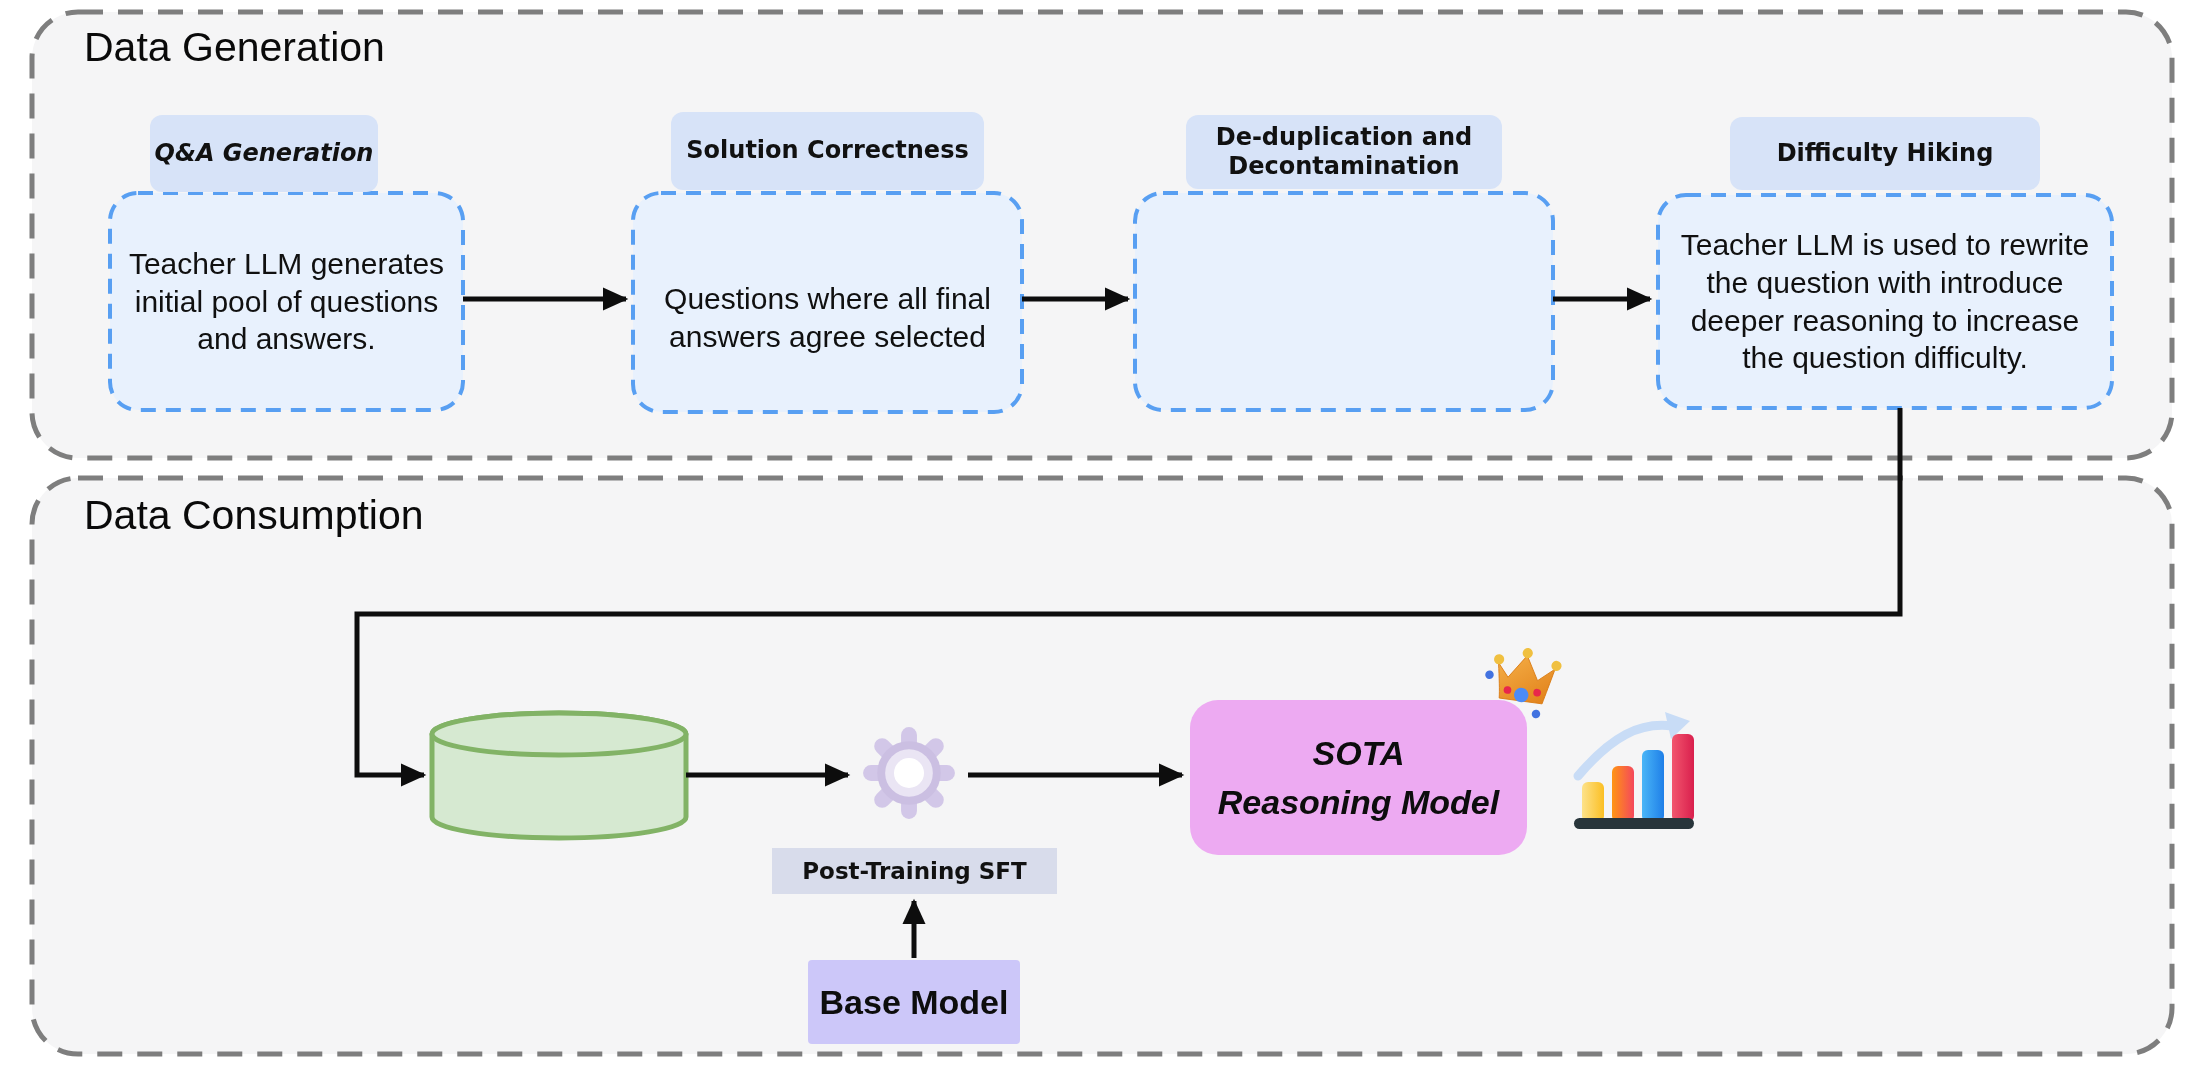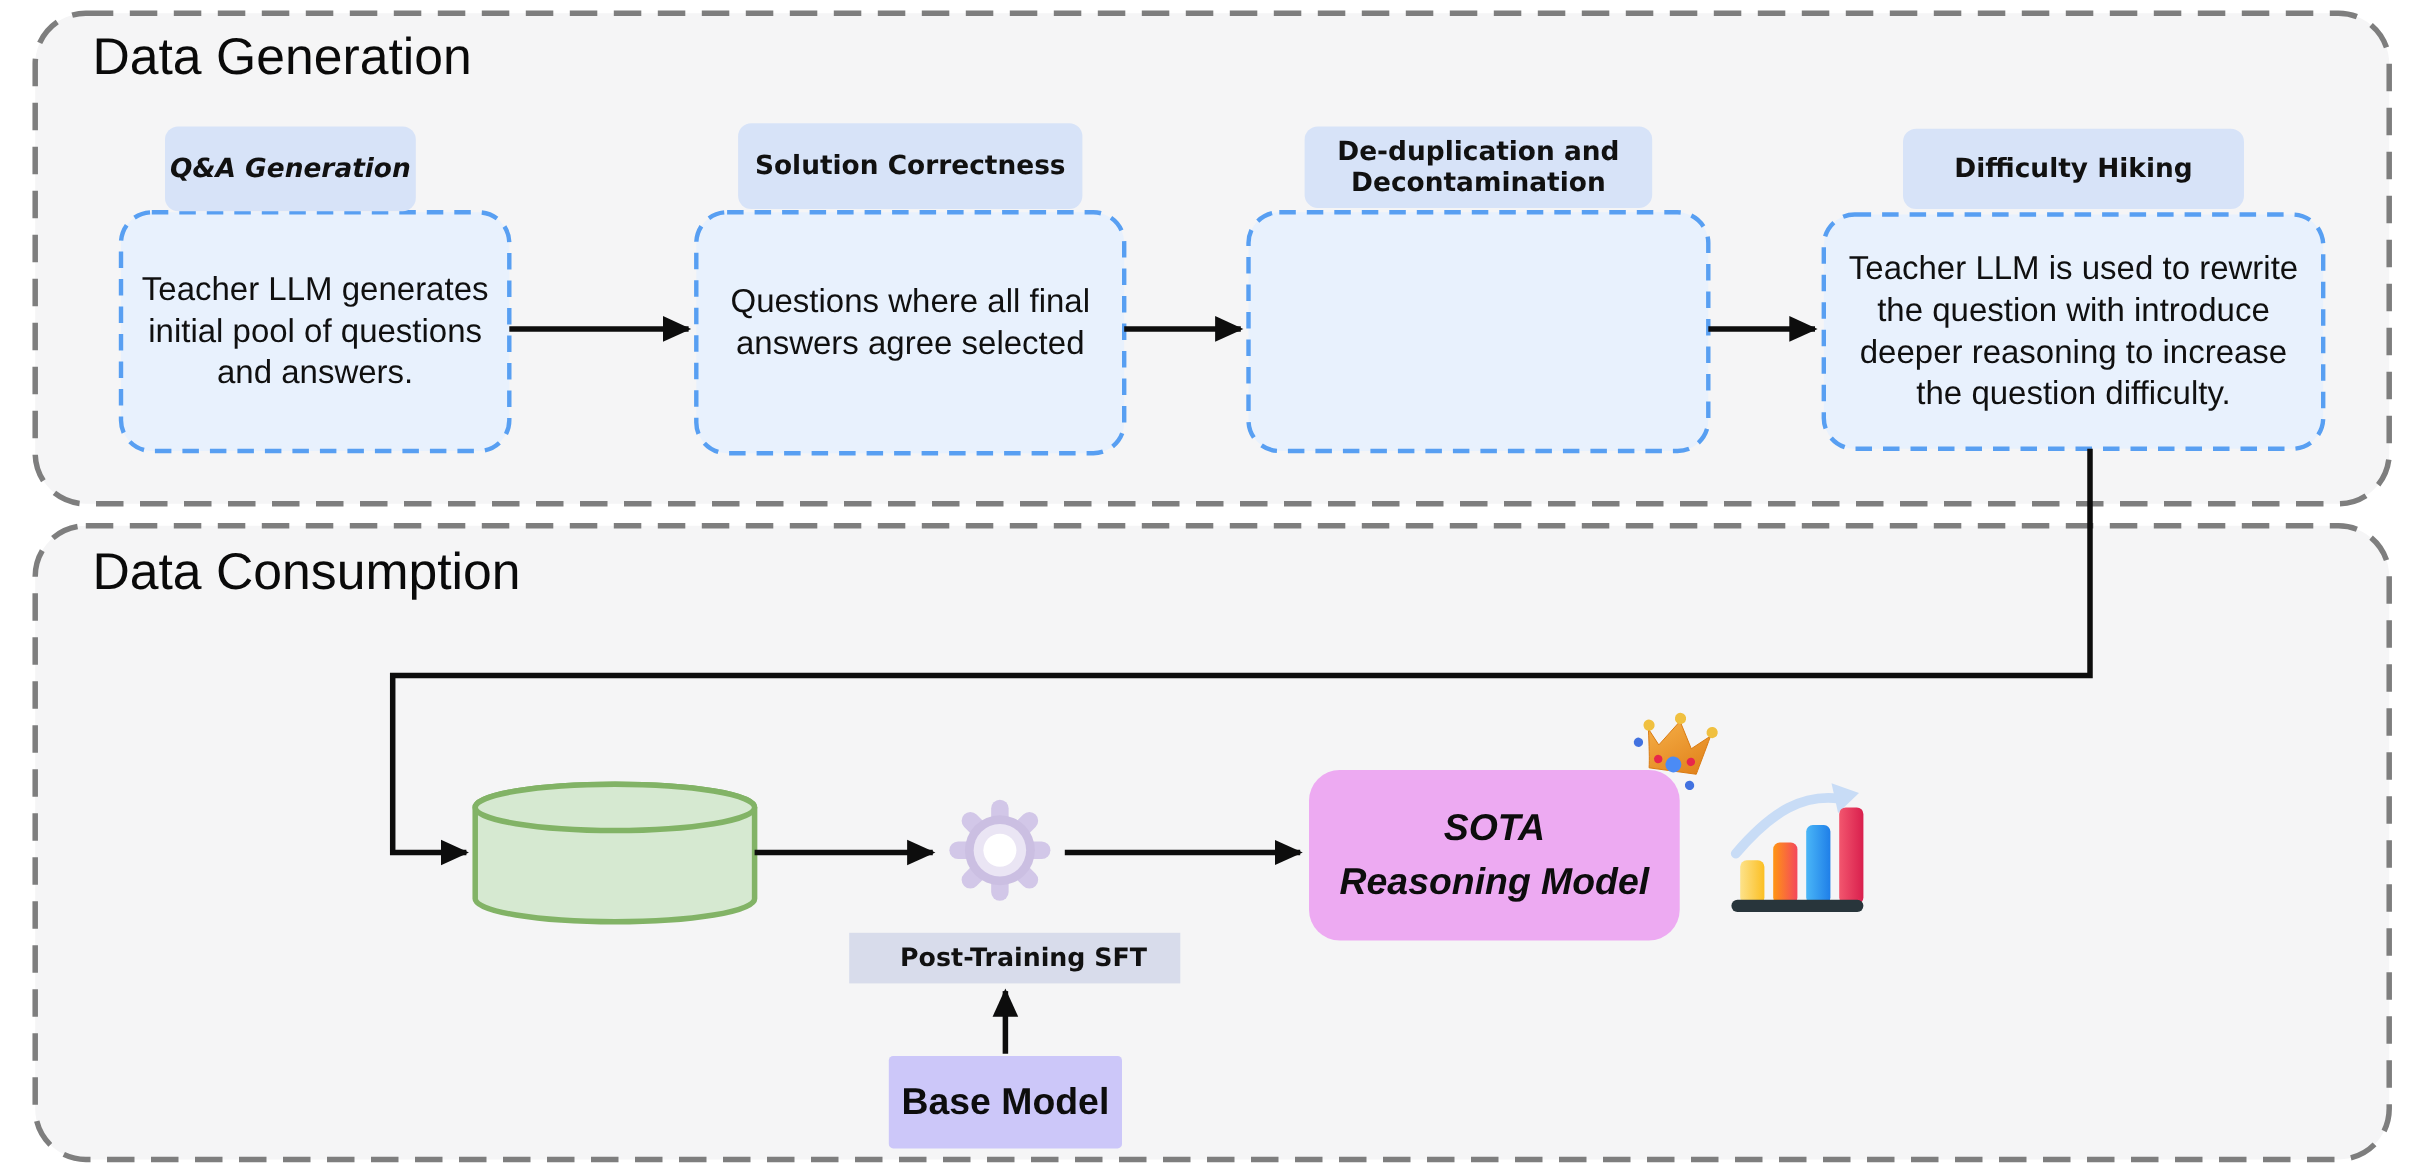--- a/index.html
+++ b/index.html
@@ -3,38 +3,38 @@
 <meta charset="utf-8">
 <style>
   html,body{margin:0;padding:0;background:#ffffff;}
   .canvas{
     position:relative;width:2198px;height:1065px;background:#ffffff;
     font-family:"Liberation Sans",sans-serif;color:#0b0b0b;overflow:hidden;
   }
   .layer{position:absolute;left:0;top:0;z-index:1;}
   .txt{position:absolute;z-index:2;}
   .icon{position:absolute;z-index:3;}
-  .section-title{font-size:47px;line-height:1.05;color:#0a0a0a;}
+  .section-title{font-size:41px;line-height:1.05;color:#0a0a0a;}
   .badge{
     position:absolute;z-index:2;background:#d7e3f8;border-radius:12px;
     display:flex;align-items:center;justify-content:center;text-align:center;
     font-family:"DejaVu Sans",sans-serif;font-weight:bold;font-size:24px;line-height:1.22;color:#111;
   }
   .boxtext{
     position:absolute;z-index:2;display:flex;align-items:center;justify-content:center;
     text-align:center;font-size:30px;line-height:1.26;color:#101010;padding:0 6px;box-sizing:border-box;
   }
   .preline{white-space:pre-line;}
   .dbtext{
     position:absolute;z-index:2;display:flex;align-items:center;justify-content:center;
     text-align:center;font-weight:bold;font-size:24px;line-height:1.3;color:#0d0d0d;
   }
   .sft-label{
     position:absolute;z-index:2;background:#d8dceb;display:flex;align-items:center;justify-content:center;
-    font-family:"DejaVu Sans",sans-serif;font-weight:bold;font-size:23px;color:#111;text-align:center;padding-left:16px;
+    font-family:"DejaVu Sans",sans-serif;font-weight:bold;font-size:23px;color:#111;text-align:center;
   }
   .base-model{
     position:absolute;z-index:2;background:#ccc7f9;border-radius:4px;
     display:flex;align-items:center;justify-content:center;
     font-weight:bold;font-size:34px;color:#0d0d0d;text-align:center;
   }
   .sota{
     position:absolute;z-index:2;background:#edaaf2;border-radius:28px;
     display:flex;align-items:center;justify-content:center;
     font-weight:bold;font-size:34px;line-height:1.42;color:#0d0d0d;text-align:center;
@@ -85,21 +85,21 @@
 
   <div class="badge preline" style="left:150px;top:115px;width:228px;height:77px;font-style:italic;">Q&amp;A Generation</div>
   <div class="badge preline" style="left:671px;top:112px;width:313px;height:78px;">Solution Correctness</div>
   <div class="badge preline" style="left:1186px;top:115px;width:316px;height:74px;">De-duplication and
 Decontamination</div>
   <div class="badge preline" style="left:1730px;top:117px;width:310px;height:73px;">Difficulty Hiking</div>
 
   <div class="boxtext preline" style="left:110px;top:193px;width:353px;height:217px;">Teacher LLM generates
 initial pool of questions
 and answers.</div>
-  <div class="boxtext preline" style="left:633px;top:184px;width:389px;height:219px;">Questions where all final
+  <div class="boxtext preline" style="left:633px;top:208px;width:389px;height:219px;">Questions where all final
 answers agree selected</div>
   <div class="boxtext preline" style="left:1658px;top:195px;width:454px;height:213px;">Teacher LLM is used to rewrite
 the question with introduce
 deeper reasoning to increase
 the question difficulty.</div>
 
 
   <svg class="icon" style="left:856px;top:718px;" width="106" height="110" viewBox="-60 -60 120 120">
     <g fill="#d2c7e8">
       <rect x="-9" y="-52" width="18" height="104" rx="9"></rect>

